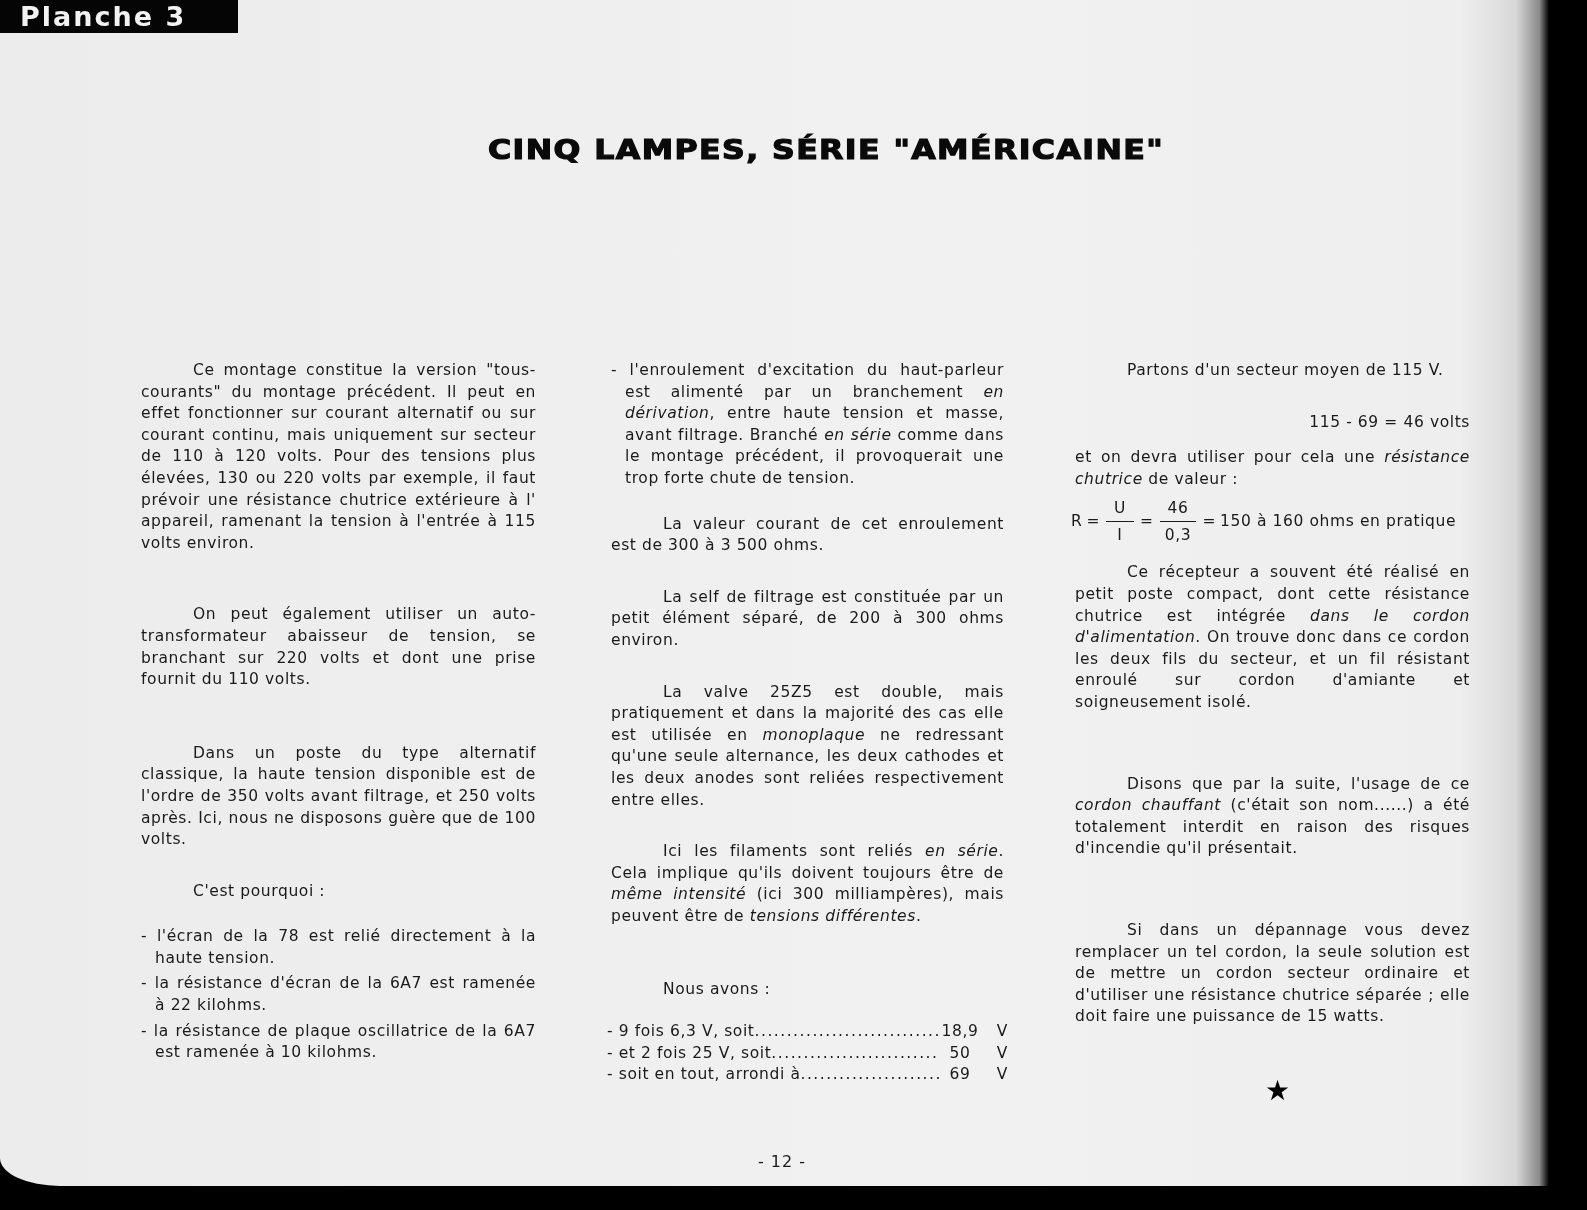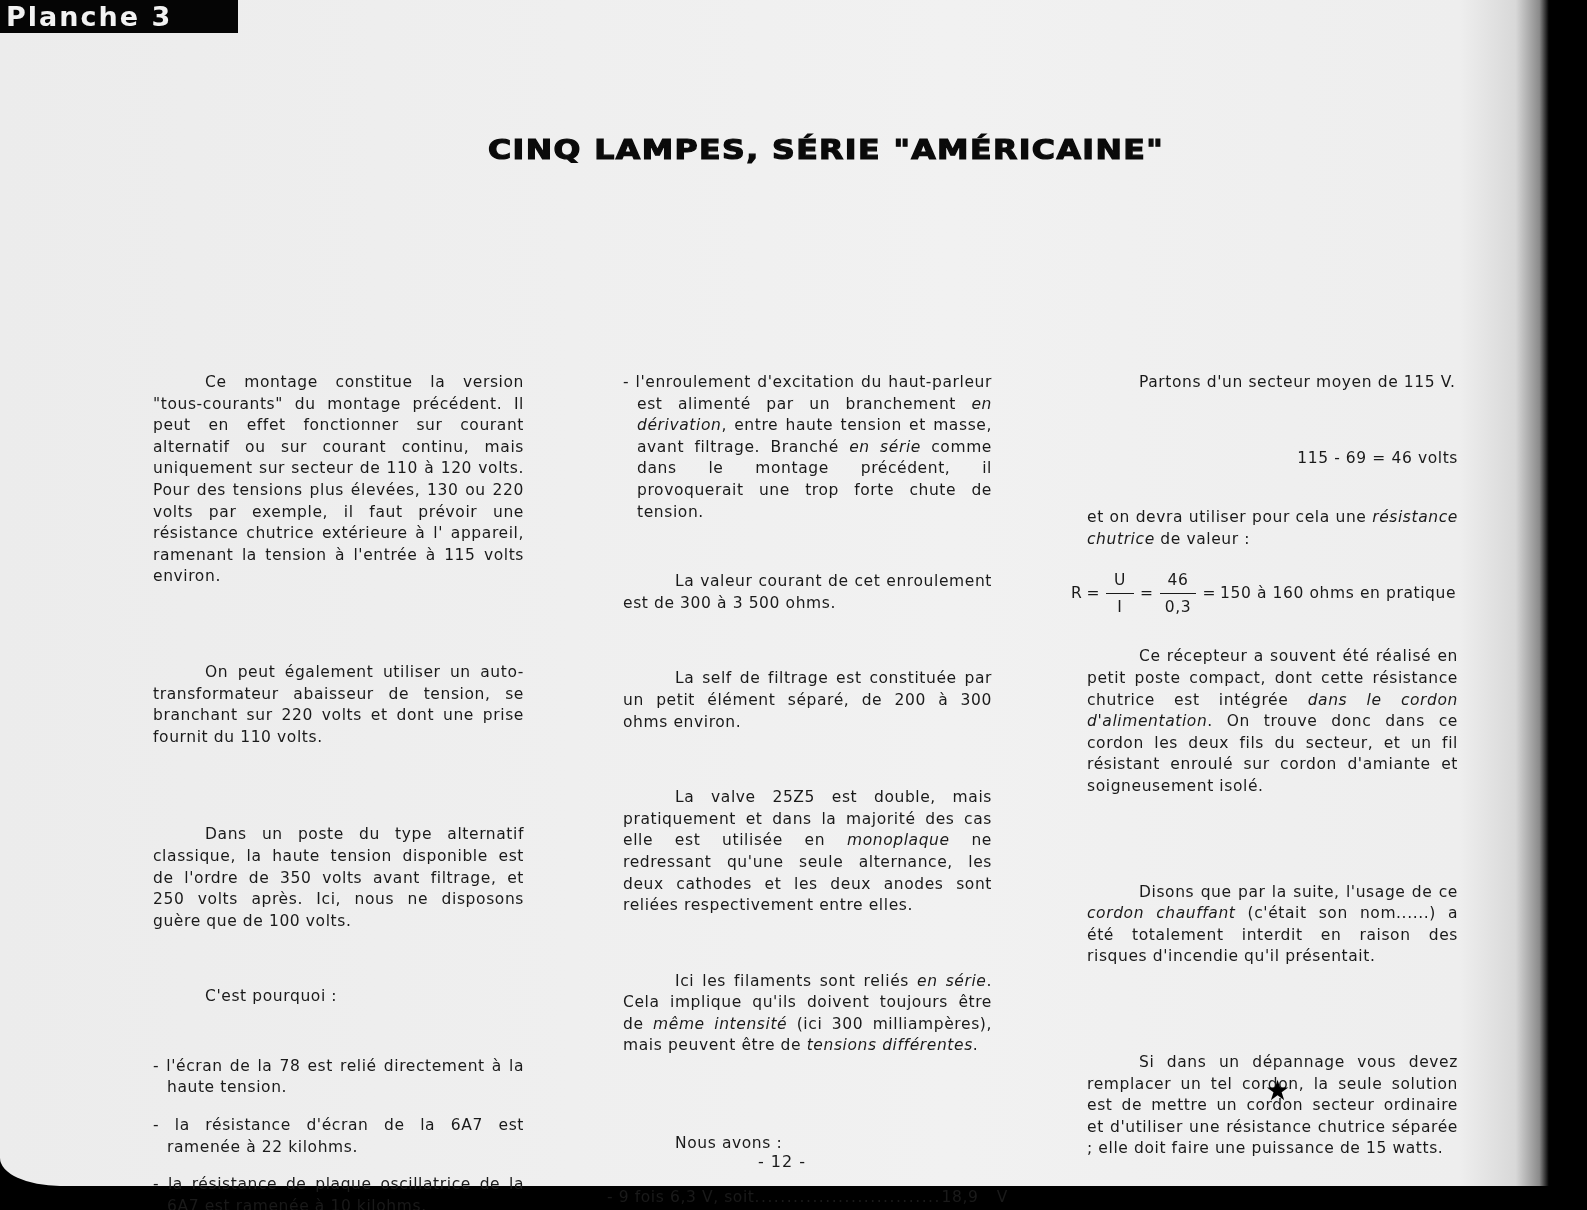--- a/index.html
+++ b/index.html
@@ -15,36 +15,36 @@
     width: 1587px; height: 1186px;
     background: linear-gradient(to right, #ececec 0%, #f1f1f1 60%, #eeeeee 92%, #d8d8d8 95.5%, #8a8a8a 97%, #000 97.6%);
     border-bottom-left-radius: 60px 28px;
   }
   .tab-label {
     position: absolute; left: 0; top: 0;
     width: 238px; height: 33px;
     background: #050505; color: #f2f2f2;
     font-family: "DejaVu Sans", sans-serif; font-weight: bold;
     font-size: 27px; letter-spacing: 2px;
-    line-height: 33px; padding-left: 6px; box-sizing: border-box;
+    line-height: 33px; padding-left: 20px; box-sizing: border-box;
   }
   .title {
     position: absolute; left: 488px; top: 134px;
     font-family: "DejaVu Sans", sans-serif; font-weight: 900;
     font-size: 27px; letter-spacing: 1.2px; color: #0a0a0a;
     transform: scaleX(1.17); transform-origin: left center;
     -webkit-text-stroke: 1.2px #0a0a0a;
     white-space: nowrap;
   }
   .col {
     position: absolute; top: 356px;
     font-size: 15.5px; line-height: 21.6px; letter-spacing: 0.6px;
     text-align: justify;
   }
-  .col p { margin: 16px; }
+  .col p { margin: 4px; }
   .indent { text-indent: 52px; }
   .col1 { left: 137px; width: 403px; }
   .col2 { left: 607px; width: 401px; }
   .col3 { left: 1071px; width: 403px; }
   .gap-s { height: 16px; }
   .gap-m { height: 22px; }
   .gap-l { height: 42px; }
   .dash-item { padding-left: 14px; text-indent: -14px; }
   .center { text-align: right; }
   i { font-style: italic; }

